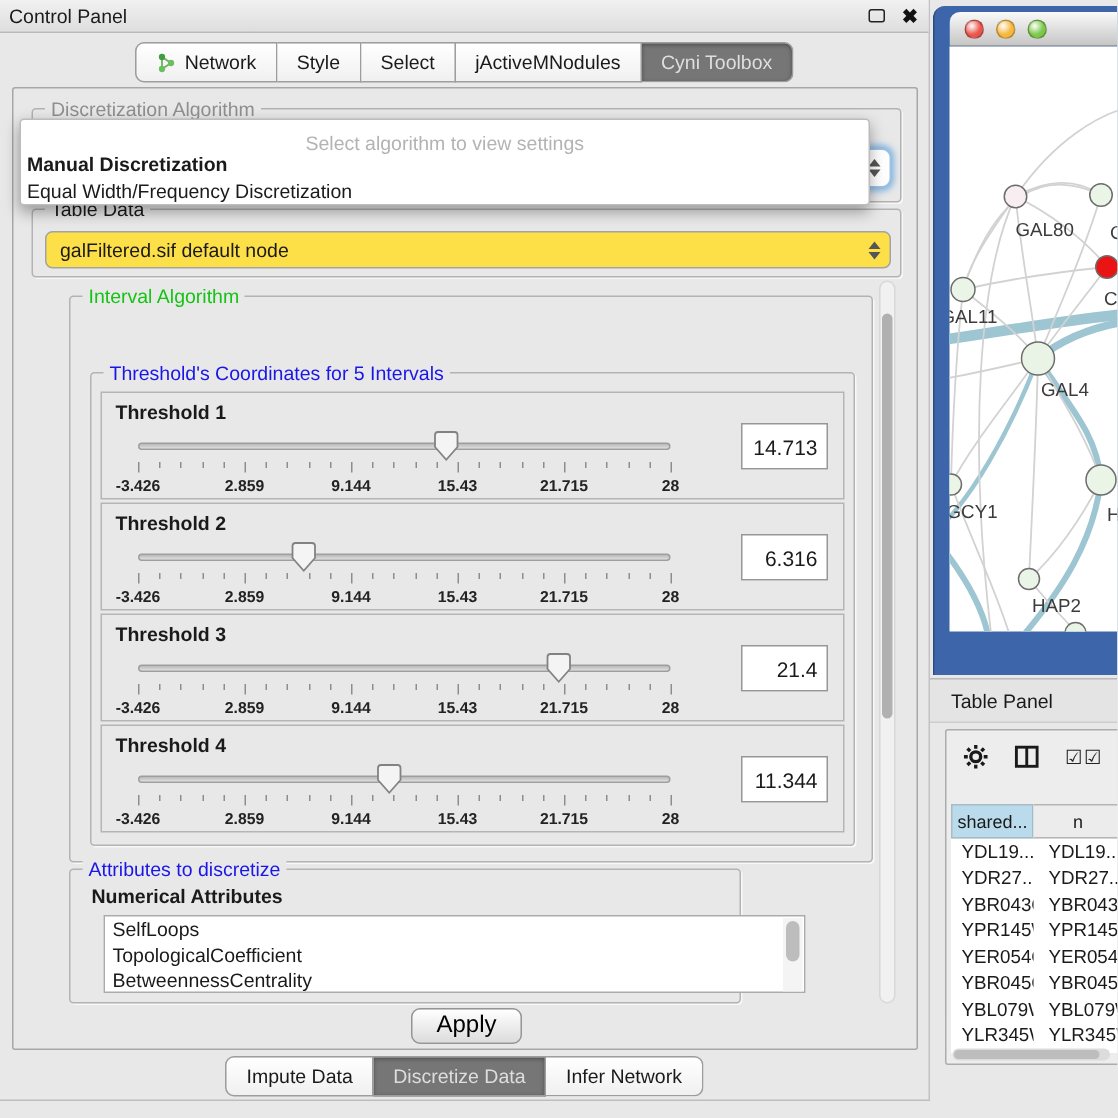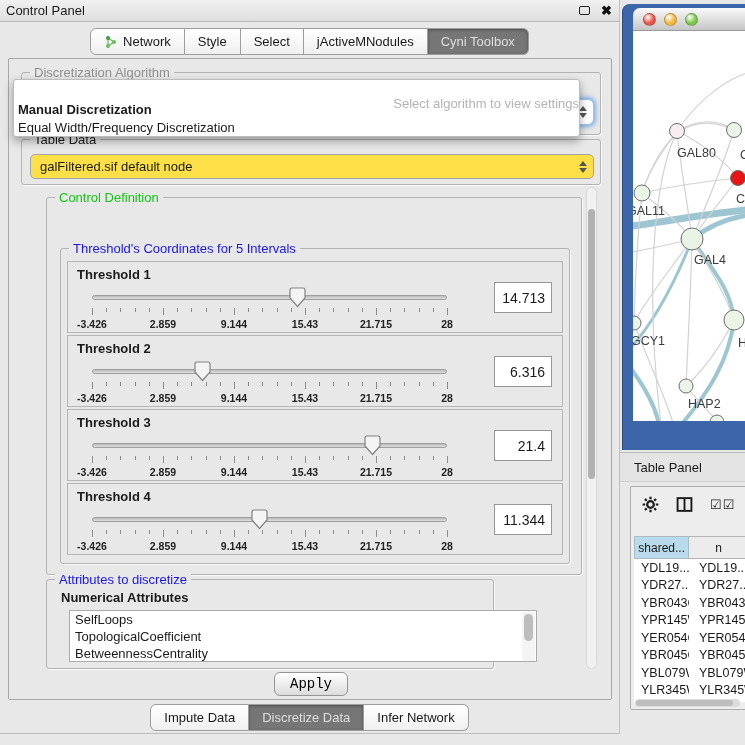--- a/index.html
+++ b/index.html
@@ -35,21 +35,21 @@
 
   .algo-group { left:12px; top:13px; width:580px; height:63px; }
   .algo-group .legend { color:#8f8f8f; }
   .algo-combo { position:absolute; left:10px; top:26px; width:562px; height:26px;
                 background:#fff; border:1px solid #9fc2e0; border-radius:6px;
                 box-shadow:0 0 4px 2px rgba(96,160,220,.75); }
 
   .popup { position:absolute; left:4px; top:20px; width:567px; height:58px; z-index:40;
            background:#fff; border:1px solid #bcbcbc; border-radius:3px;
            box-shadow:0 4px 10px rgba(0,0,0,.35); overflow:hidden; }
-  .popup .hint { position:absolute; left:0; top:16px; width:100%; text-align:right;
+  .popup .hint { position:absolute; left:0; top:8px; width:100%; text-align:center;
                  color:#b3b3b3; font-size:13px; }
   .popup .opt { position:absolute; left:2px; width:99%; font-size:13px; padding-left:2px; }
   .popup .opt.o0 { top:22px; font-weight:bold; }
   .popup .opt.o1 { top:40px; }
 
   .tabledata-group { left:12px; top:80px; width:580px; height:46px; }
   .combo { position:relative; background:#fde047; border:1px solid #a3a3a3; border-radius:5px;
            font-size:13px; display:flex; align-items:center; padding-left:9px; }
   .td-combo { position:absolute; left:8px; top:14px; width:564px; height:25px; }
   .stepper { position:absolute; right:6px; top:50%; transform:translateY(-50%);
@@ -95,21 +95,21 @@
   .attr-scroll .thumb2 { position:absolute; left:2px; top:2px; width:9px; height:27px;
                          background:#bdbdbd; border-radius:5px; }
 
   .v-scrollbar { position:absolute; left:577px; top:128px; width:11px; height:482px;
                  background:#f1f1f1; border:1px solid #d8d8d8; border-radius:6px; }
   .v-scrollbar .vthumb { position:absolute; left:1px; top:21px; width:7px; height:270px;
                          background:#b1b1b1; border-radius:4px; }
 
   .apply-btn { position:absolute; left:265px; top:613px; width:74px; height:24px;
                background:linear-gradient(#ffffff,#dcdcdc); border:1px solid #959595;
-               border-radius:6px; font-size:14px; font-family:Liberation Mono, monospace; }
+               border-radius:6px; font-size:16px; font-family:Liberation Sans, sans-serif; }
 
   .bottom-tabbar { position:absolute; left:0; top:704px; width:100%; display:flex; justify-content:center; }
 
   
   .net-window { position:absolute; left:622px; top:4px; width:123px; height:446px;
                 background:#3c66a9; border-top-left-radius:8px; border-left:1px solid #2a4a80; }
   .net-titlebar { position:absolute; left:10px; top:4px; right:0; height:23px;
                   background:linear-gradient(#fafafa,#c6c6c6); border-top-left-radius:7px;
                   border-bottom:1px solid #9a9a9a; display:flex; align-items:center; padding-left:10px; gap:8px; }
   .light { width:13px; height:13px; border-radius:50%; border:1px solid rgba(0,0,0,.25); }
@@ -207,21 +207,21 @@
         <div class="combo td-combo">
           <span>galFiltered.sif default node</span>
           <span class="stepper">
               <i class="up"></i>
               <i class="dn"></i>
             </span>
         </div>
       </div>
 
       <div class="group interval-group">
-        <span class="legend">Control Definition</span>
+        <span class="legend">Interval Algorithm</span>
         <div class="group coords-group">
           <span class="legend">Threshold's Coordinates for 5 Intervals</span>
           <div class="th-container" id="th-container">
               <div class="th-panel">
                 <div class="th-label">Threshold 1</div>
                 <div class="slider">
                   <div class="track"></div>
                   <div class="ticks">
                     <span class="tick major" style="left: 0%;"></span>
                     <span class="tick minor" style="left: 4%;"></span>

